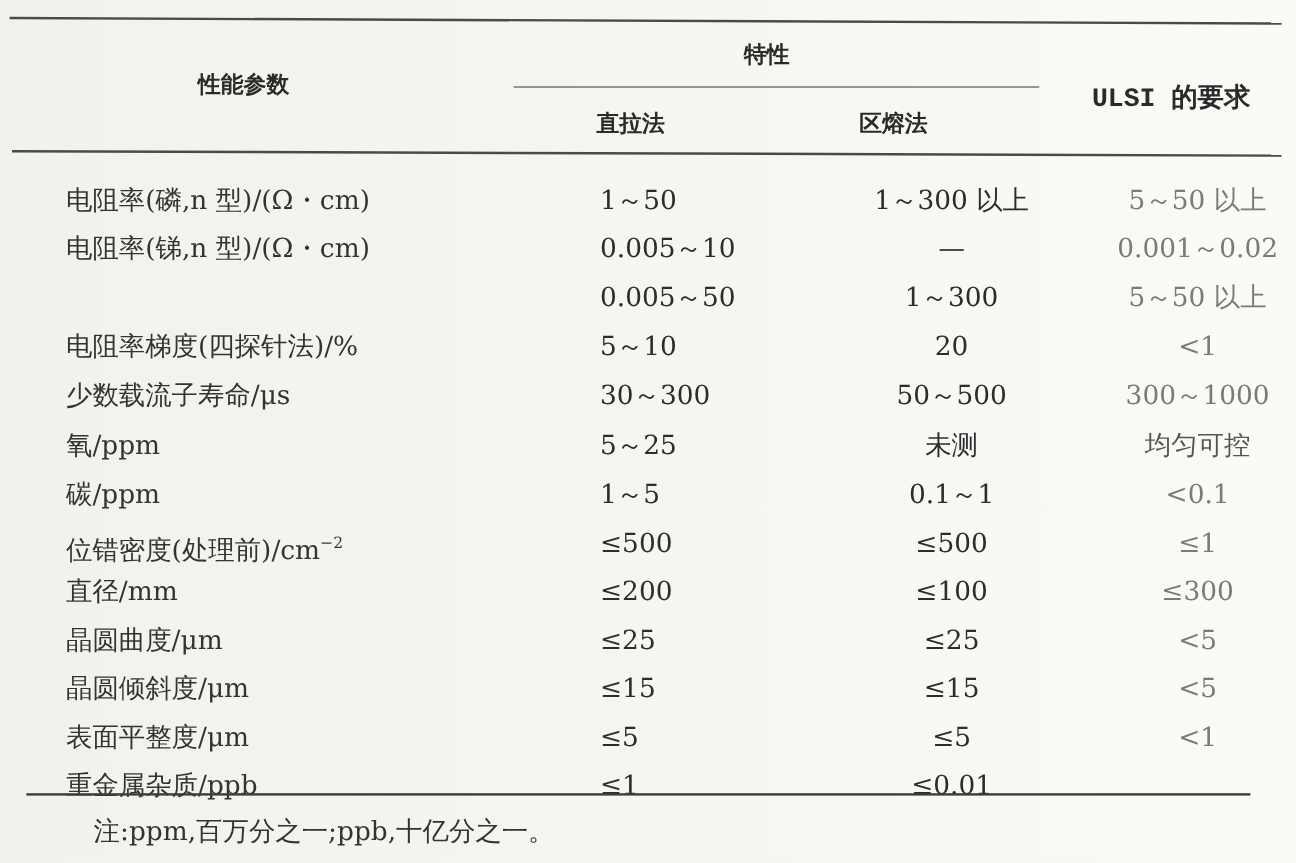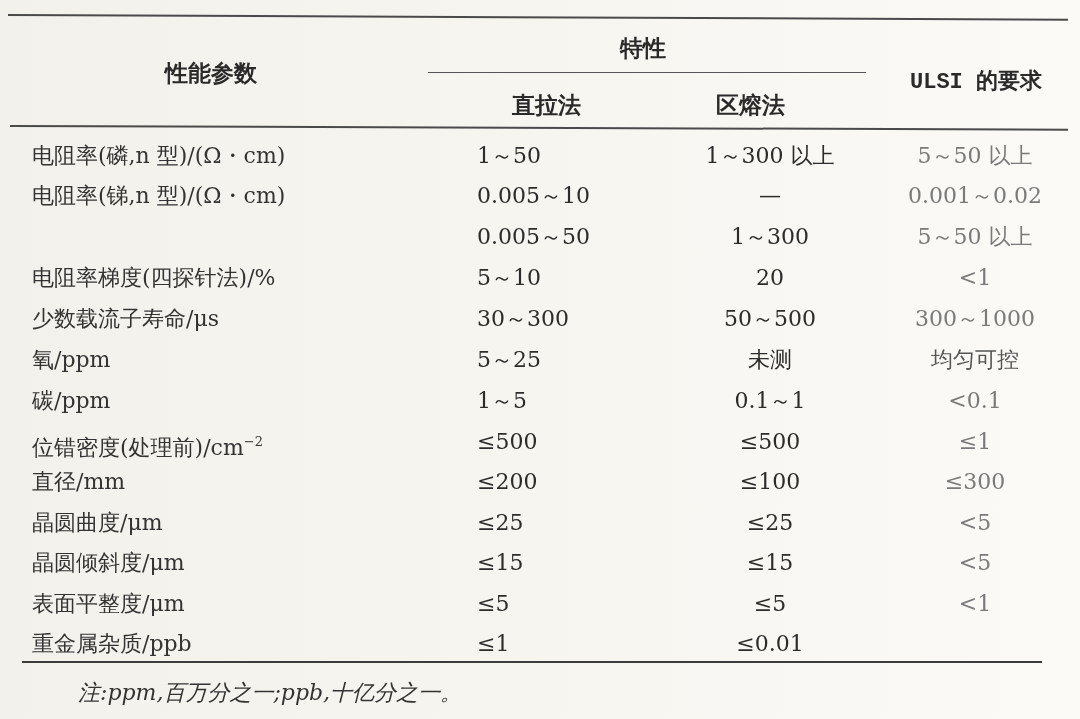--- a/index.html
+++ b/index.html
@@ -25,39 +25,39 @@
   .rule-sub {
     position: absolute; left: 428px; top: 72px; width: 438px; height: 1px;
     background: #555;
   }
   .rule-bottom {
     position: absolute; left: 22px; top: 661px; width: 1020px; height: 2px;
     background: #3c3c3c;
   }
   .hdr {
     position: absolute; font-family: "DejaVu Sans", "Liberation Sans", sans-serif;
-    font-size: 23px; font-weight: bold; color: #2a2a2a; white-space: nowrap;
+    font-size: 19px; font-weight: bold; color: #2a2a2a; white-space: nowrap;
   }
   .hdr-param { left: 165px; top: 58px; }
   .hdr-char { left: 620px; top: 33px; }
-  .hdr-cz { left: 512px; top: 90px; }
+  .hdr-cz { left: 497px; top: 90px; }
   .hdr-fz { left: 716px; top: 90px; }
   .hdr-ulsi { left: 910px; top: 66px; font-family: Liberation Mono, monospace; font-size: 22px; }
   .row {
     position: absolute; left: 0; width: 1080px; height: 40px;
     font-size: 22px; white-space: nowrap;
   }
-  .cell { position: absolute; top: 4px; line-height: 40px; }
+  .cell { position: absolute; top: 16px; line-height: 40px; margin-left: 23px; }
   .c-param { left: 32px; color: #333; }
   .c-cz { left: 477px; width: 120px; text-align: left; }
   .c-fz { left: 690px; width: 160px; text-align: center; }
   .c-ulsi { left: 890px; width: 170px; text-align: center; color: #7a7a7a; }
   sup { font-size: 13px; vertical-align: 9px; }
   .note {
-    position: absolute; left: 78px; top: 678px; font-size: 22px; color: #333; white-space: nowrap; font-style: italic;
+    position: absolute; left: 78px; top: 678px; font-size: 22px; color: #333; white-space: nowrap;
   }
 </style>
 </head>
 <body>
 
 <div class="page">
   <div class="rule-top"></div>
 
   <div class="hdr hdr-param">性能参数</div>
   <div class="hdr hdr-char">特性</div>

